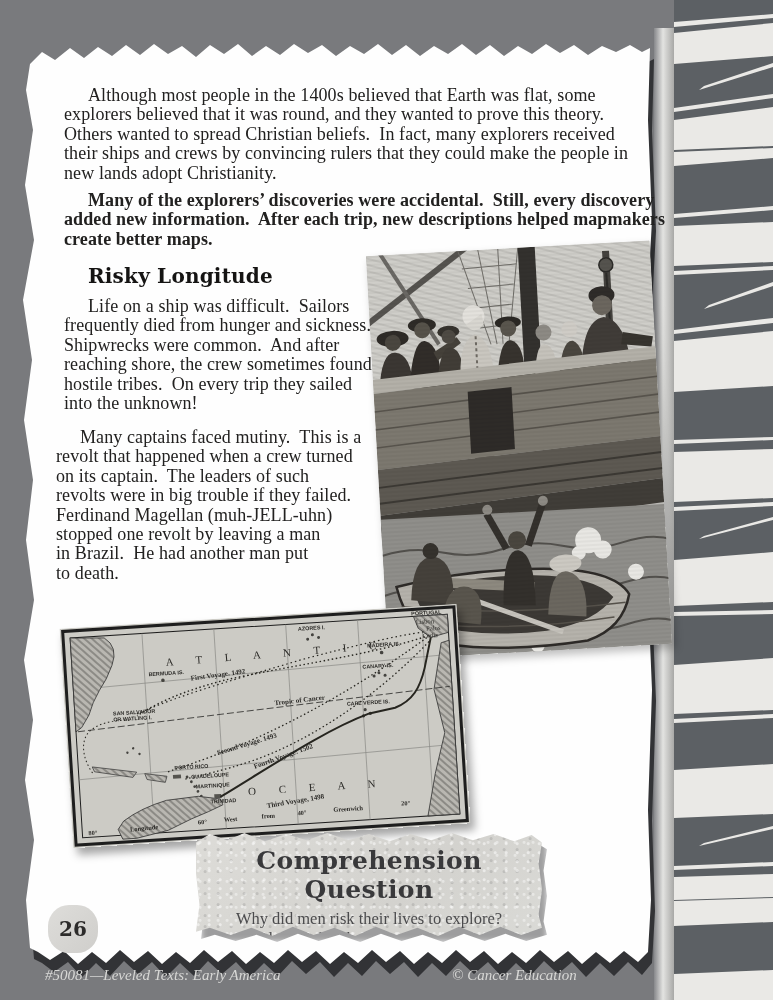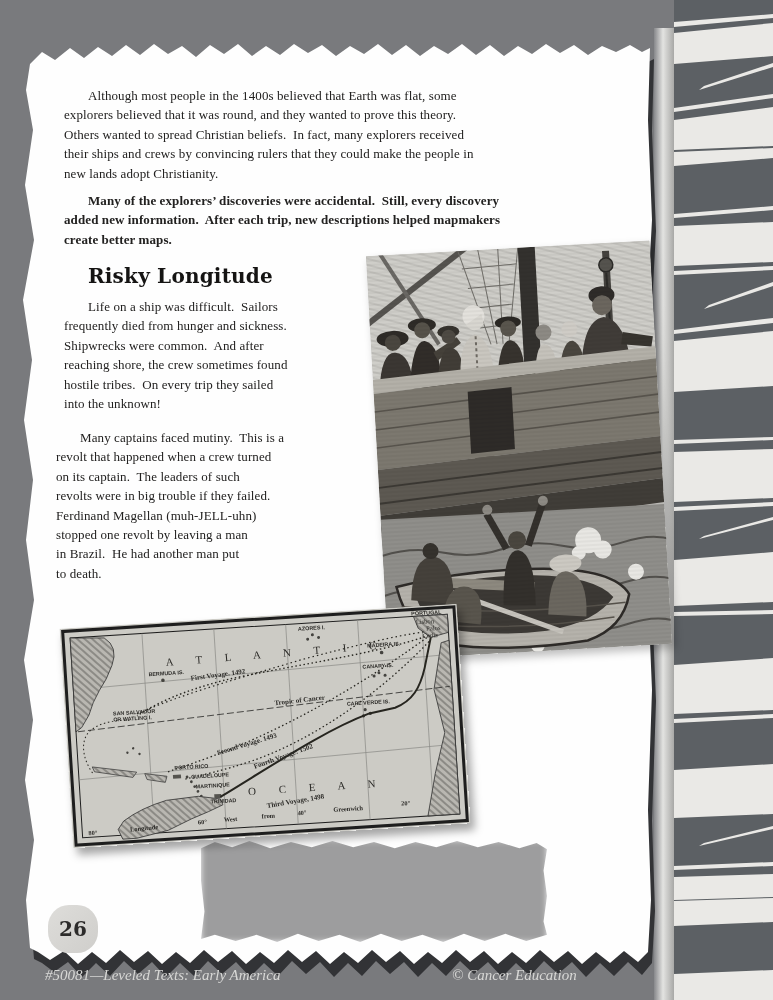--- a/index.html
+++ b/index.html
@@ -9,21 +9,21 @@
   
   .spine-strip{position:absolute;right:99px;top:28px;width:20px;height:972px;
     background:linear-gradient(90deg,#87888b,#e3e3e1 45%,#a8a8a6);z-index:1;}
   .stripes{position:absolute;right:0;top:0;width:99px;height:1000px;z-index:1;}
 
   
   .page-svg{position:absolute;left:0;top:0;z-index:2;}
 
   
   .content{position:absolute;left:0;top:0;width:773px;height:1000px;z-index:3;}
-  .para{position:absolute;white-space:nowrap;color:#222120;font-size:13px;line-height:19.4px;
+  .para{position:absolute;white-space:nowrap;color:#222120;font-size:18px;line-height:19.4px;
         text-indent:24px;letter-spacing:.1px;}
   .heading{position:absolute;color:#151413;font-family:"DejaVu Serif", serif;
            font-weight:bold;font-size:20px;letter-spacing:.2px;}
 
   
   .illus{position:absolute;left:377px;top:248px;width:284px;height:404px;
          transform:rotate(-3.2deg);transform-origin:50% 50%;z-index:3;
          box-shadow:3px 5px 8px rgba(0,0,0,.25);}
 
   
@@ -355,20 +355,24 @@
             <text x="190" y="202">from</text>
             <text x="226" y="201">40°</text>
             <text x="262" y="200">Greenwich</text>
             <text x="330" y="198">20°</text>
           </g>
         </g>
       </svg>
     </div>
 
     <div class="comp-shadow"></div>
+    <div class="comp">
+      <div class="comp-title">Comprehension Question</div>
+      <div class="comp-q">Why did men risk their lives to explore?<br>Explain in detail at least three reasons.</div>
+    </div>
 
     <div class="pagenum">26</div>
   </div>
 
   <div class="footer">
     <span class="footer-left">#50081—Leveled Texts: Early America</span>
     <span class="footer-right">© Cancer Education</span>
   </div>
 
 </div>

